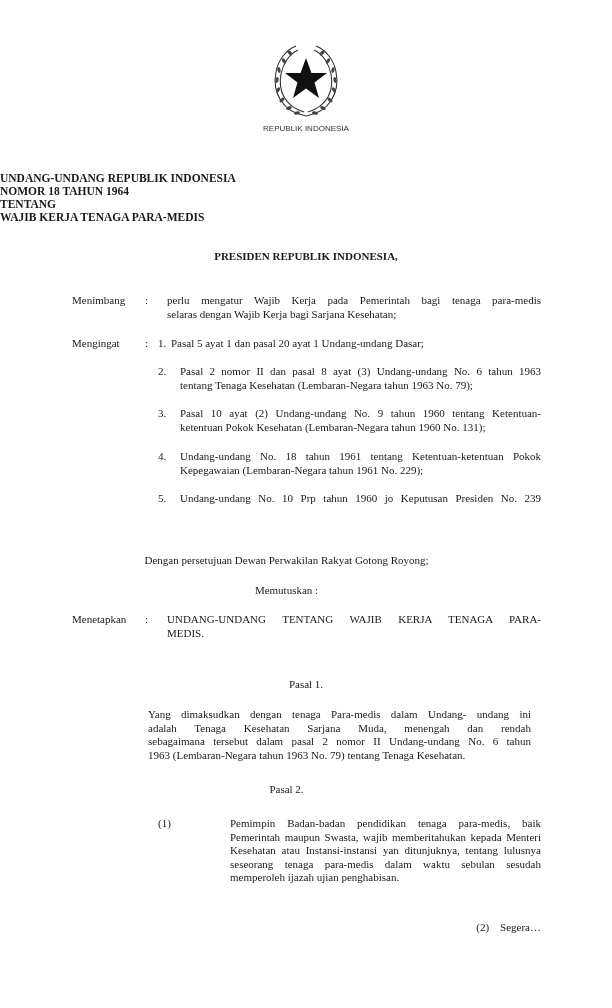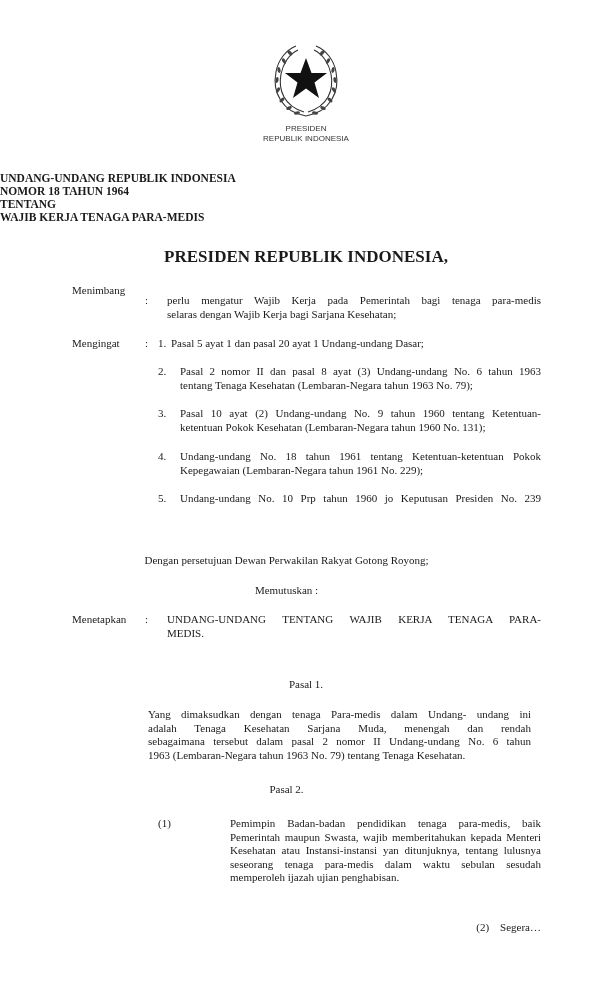--- a/index.html
+++ b/index.html
@@ -15,21 +15,21 @@
       left: 0; width: 612px; top: 124px; text-align: center;
       font-family: "Liberation Sans", "DejaVu Sans", sans-serif;
       font-size: 8px; line-height: 10px; color: #333;
     }
     .title-block {
       left: 0; width: 612px; top: 172px; text-align: left;
       font-weight: bold; font-size: 11.5px; line-height: 13px;
     }
     .opening {
       left: 0; width: 612px; top: 250px; text-align: center;
-      font-weight: bold; font-size: 17px;
+      font-weight: bold; font-size: 11px;
     }
     .label { left: 72px; width: 72px; }
     .colon { left: 145px; width: 8px; }
     .content { left: 158px; width: 383px; text-align: justify; text-align-last: left; }
     .list-num { left: 158px; width: 12px; }
     .list-text { left: 171px; width: 370px; text-align: justify; }
     .center-line { left: 4px; width: 565px; text-align: center; }
     .para { left: 148px; width: 383px; text-align: justify; }
     .para .line { display: block; text-align: justify; text-align-last: justify; }
     .para .line.last { text-align-last: left; }
@@ -67,33 +67,32 @@
       <ellipse cx="60" cy="21" rx="3" ry="1.6" transform="rotate(120 60 21)"></ellipse>
       <ellipse cx="54" cy="13" rx="3" ry="1.6" transform="rotate(135 54 13)"></ellipse>
       <ellipse cx="62" cy="60" rx="3" ry="1.6" transform="rotate(40 62 60)"></ellipse>
       <ellipse cx="55" cy="68" rx="3" ry="1.6" transform="rotate(25 55 68)"></ellipse>
       <ellipse cx="47" cy="73" rx="3" ry="1.6" transform="rotate(10 47 73)"></ellipse>
     </g>
     <polygon fill="#111" points="38,18 43.5,33 59,33 46.5,42.5 51,58 38,48.5 25,58 29.5,42.5 17,33 32.5,33"></polygon>
   </svg>
 </div>
 <div class="abs presiden-caption">
-  <div>PRESIDEN</div>
   <div>REPUBLIK INDONESIA</div>
 </div>
 
 <div class="abs title-block">
   <div>UNDANG-UNDANG REPUBLIK INDONESIA</div>
   <div>NOMOR 18 TAHUN 1964</div>
   <div>TENTANG</div>
   <div>WAJIB KERJA TENAGA PARA-MEDIS</div>
 </div>
 <div class="abs opening">PRESIDEN REPUBLIK INDONESIA,</div>
 
-<div class="abs label" style="top:284px">Menimbang</div>
+<div class="abs label" style="top:294px">Menimbang</div>
 <div class="abs colon" style="top:294px">:</div>
 <div class="abs content just" style="top:294px">
   <span class="line">perlu mengatur Wajib Kerja pada Pemerintah bagi tenaga para-medis</span>
   <span class="line last">selaras dengan Wajib Kerja bagi Sarjana Kesehatan;</span>
 </div>
 
 <div class="abs label" style="top:337px">Mengingat</div>
 <div class="abs colon" style="top:337px">:</div>
 
 <div class="abs list-num" style="top:337px">1.</div>

